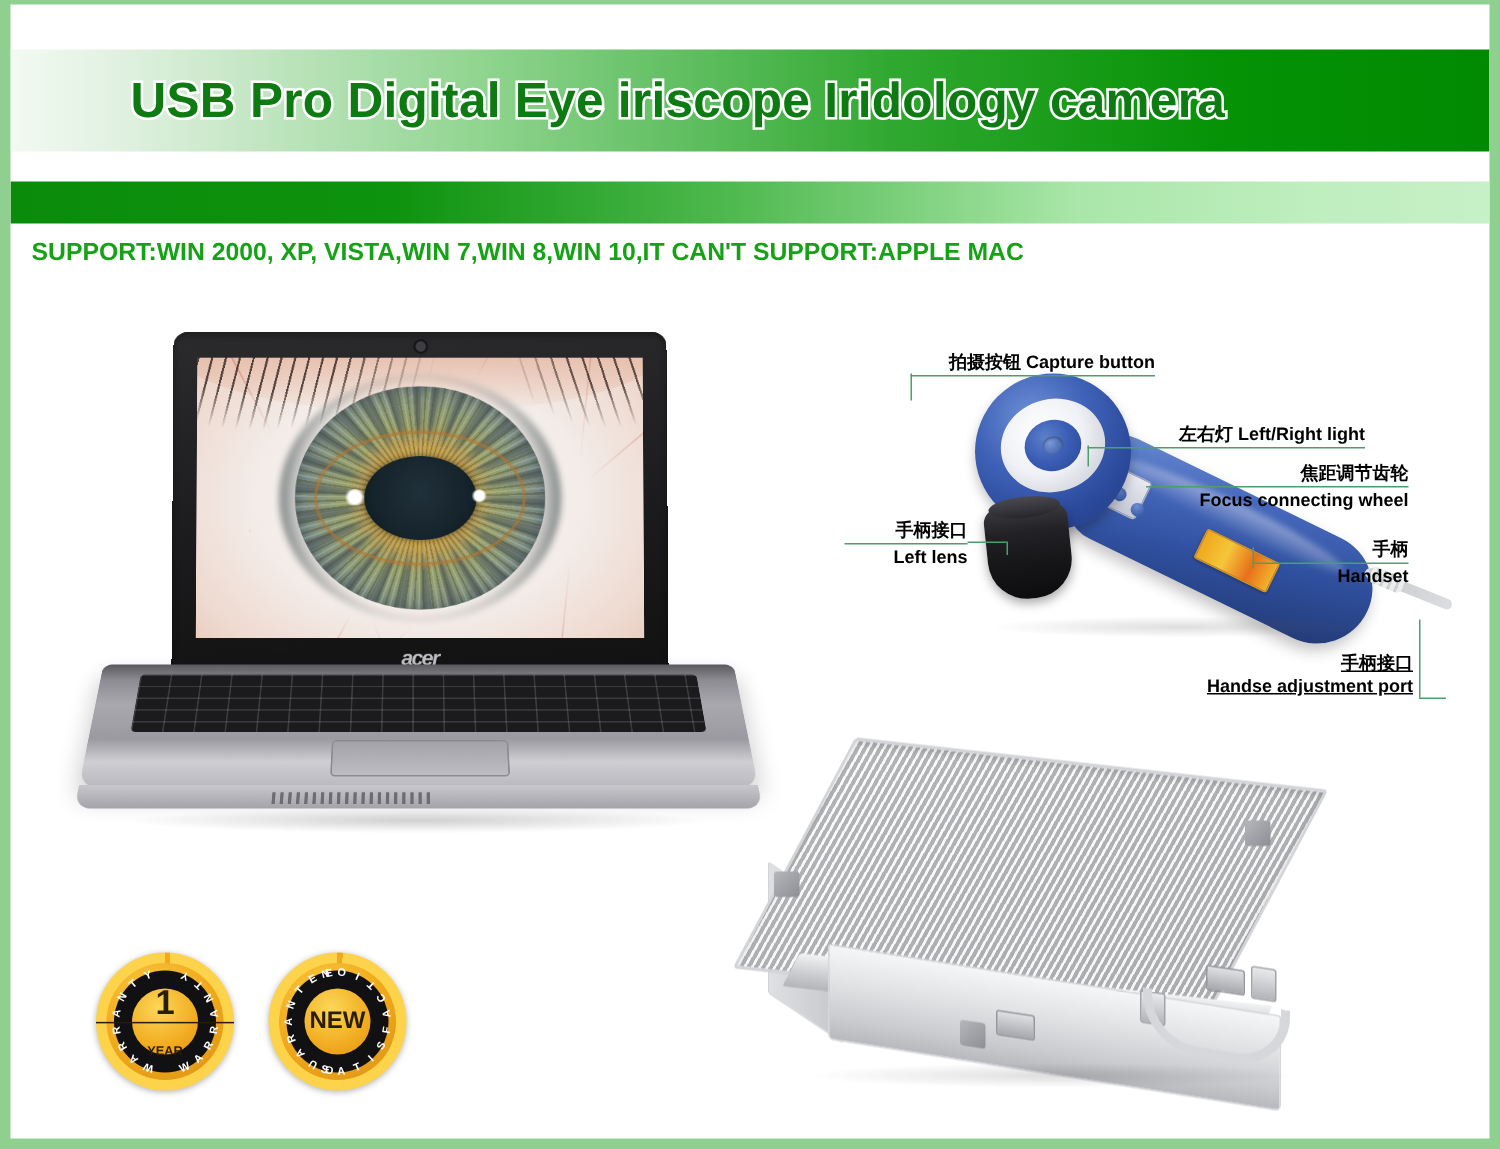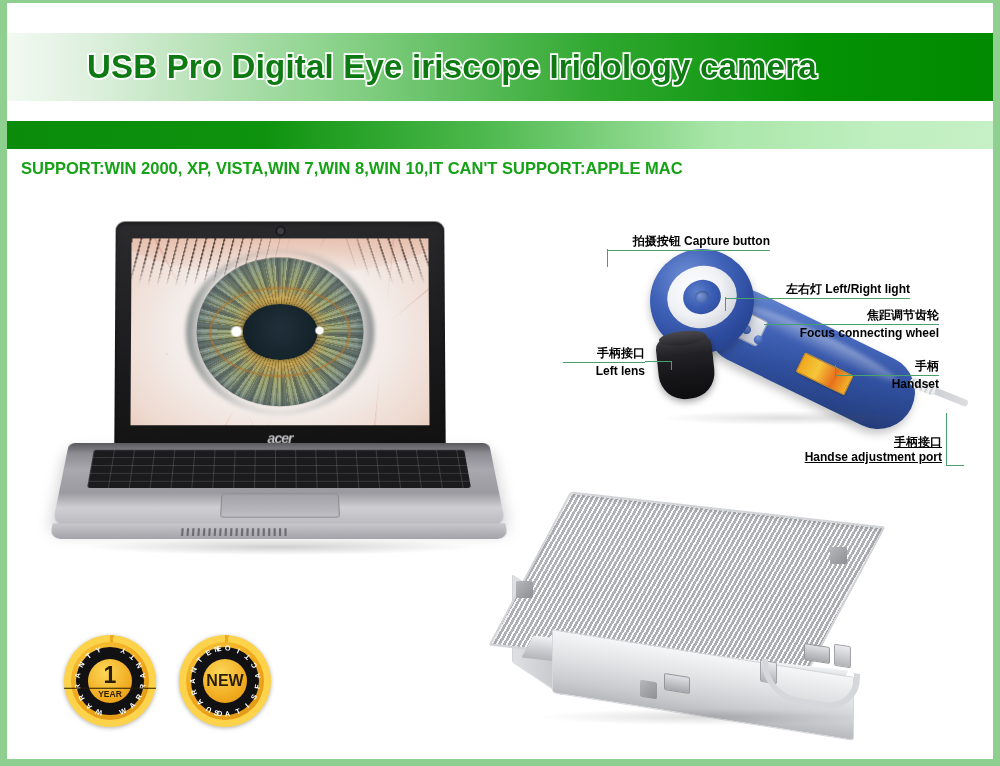--- a/index.html
+++ b/index.html
@@ -358,21 +358,21 @@
   .seal .ctext span{
     position:absolute;left:50%;top:50%;
     transform-origin:0 0;
   }
   .seal .mid{
     position:absolute;left:0;right:0;top:50%;transform:translateY(-50%);
     text-align:center;color:#2a1d05;font-weight:bold;line-height:1;
   }
   .seal .big{font-size:23px;display:block;}
   .seal .small{
-    font-size:8.5px;display:block;margin-top:1px;padding-top:1px;
+    font-size:8.5px;display:block;margin-top:1px;padding-top:14px;
     border-top:1.4px solid #2a1d05;
   }
   .seal .newtxt{font-size:16px;display:block;color:#2a1d05;}
 </style>
 </head>
 <body>
 
 <div id="page">
 
   <div class="title-bar">

